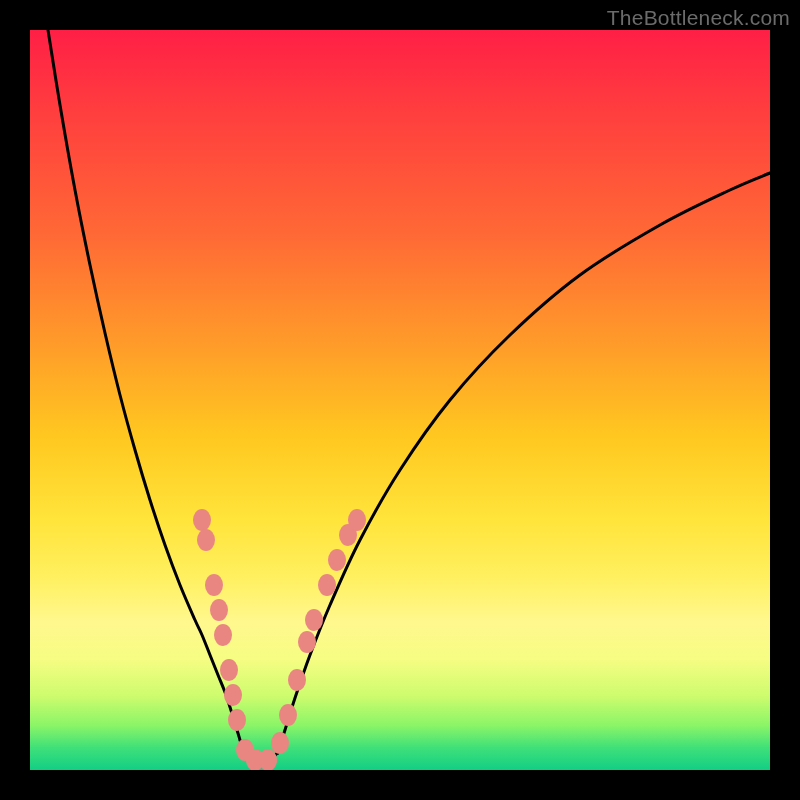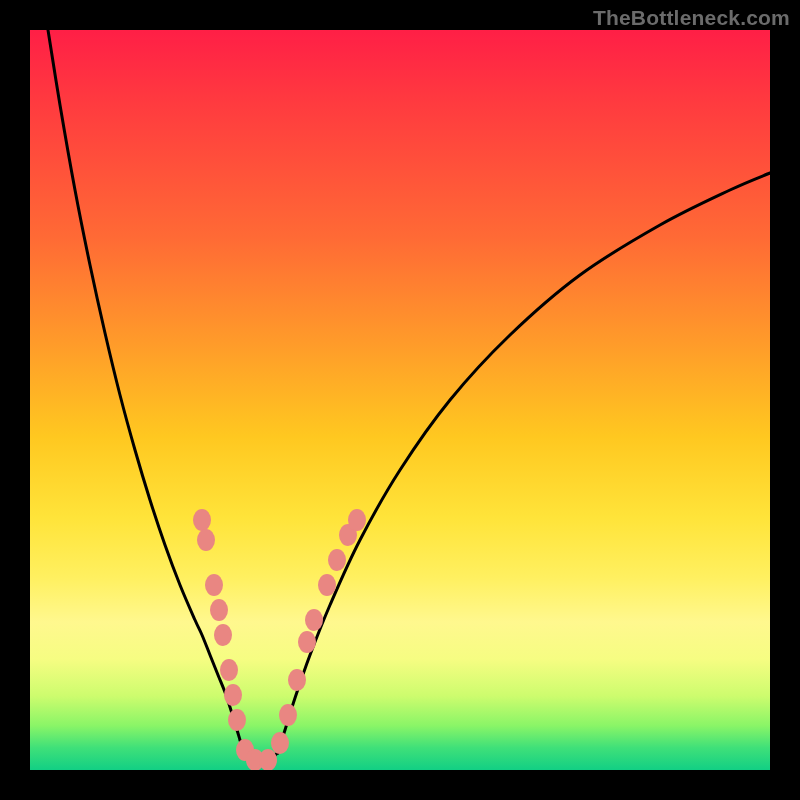--- a/index.html
+++ b/index.html
@@ -40,21 +40,21 @@
       #12cf84 100%
     );
   }
   .watermark {
     position: absolute;
     top: 6px;
     right: 10px;
     color: #6b6b6b;
     font-size: 21px;
     letter-spacing: 0.2px;
-    font-weight: 700;
+    font-weight: 400;
   }
   svg.curve {
     position: absolute;
     left: 0; top: 0;
     width: 740px; height: 740px;
   }
 </style>
 </head>
 <body>
 

